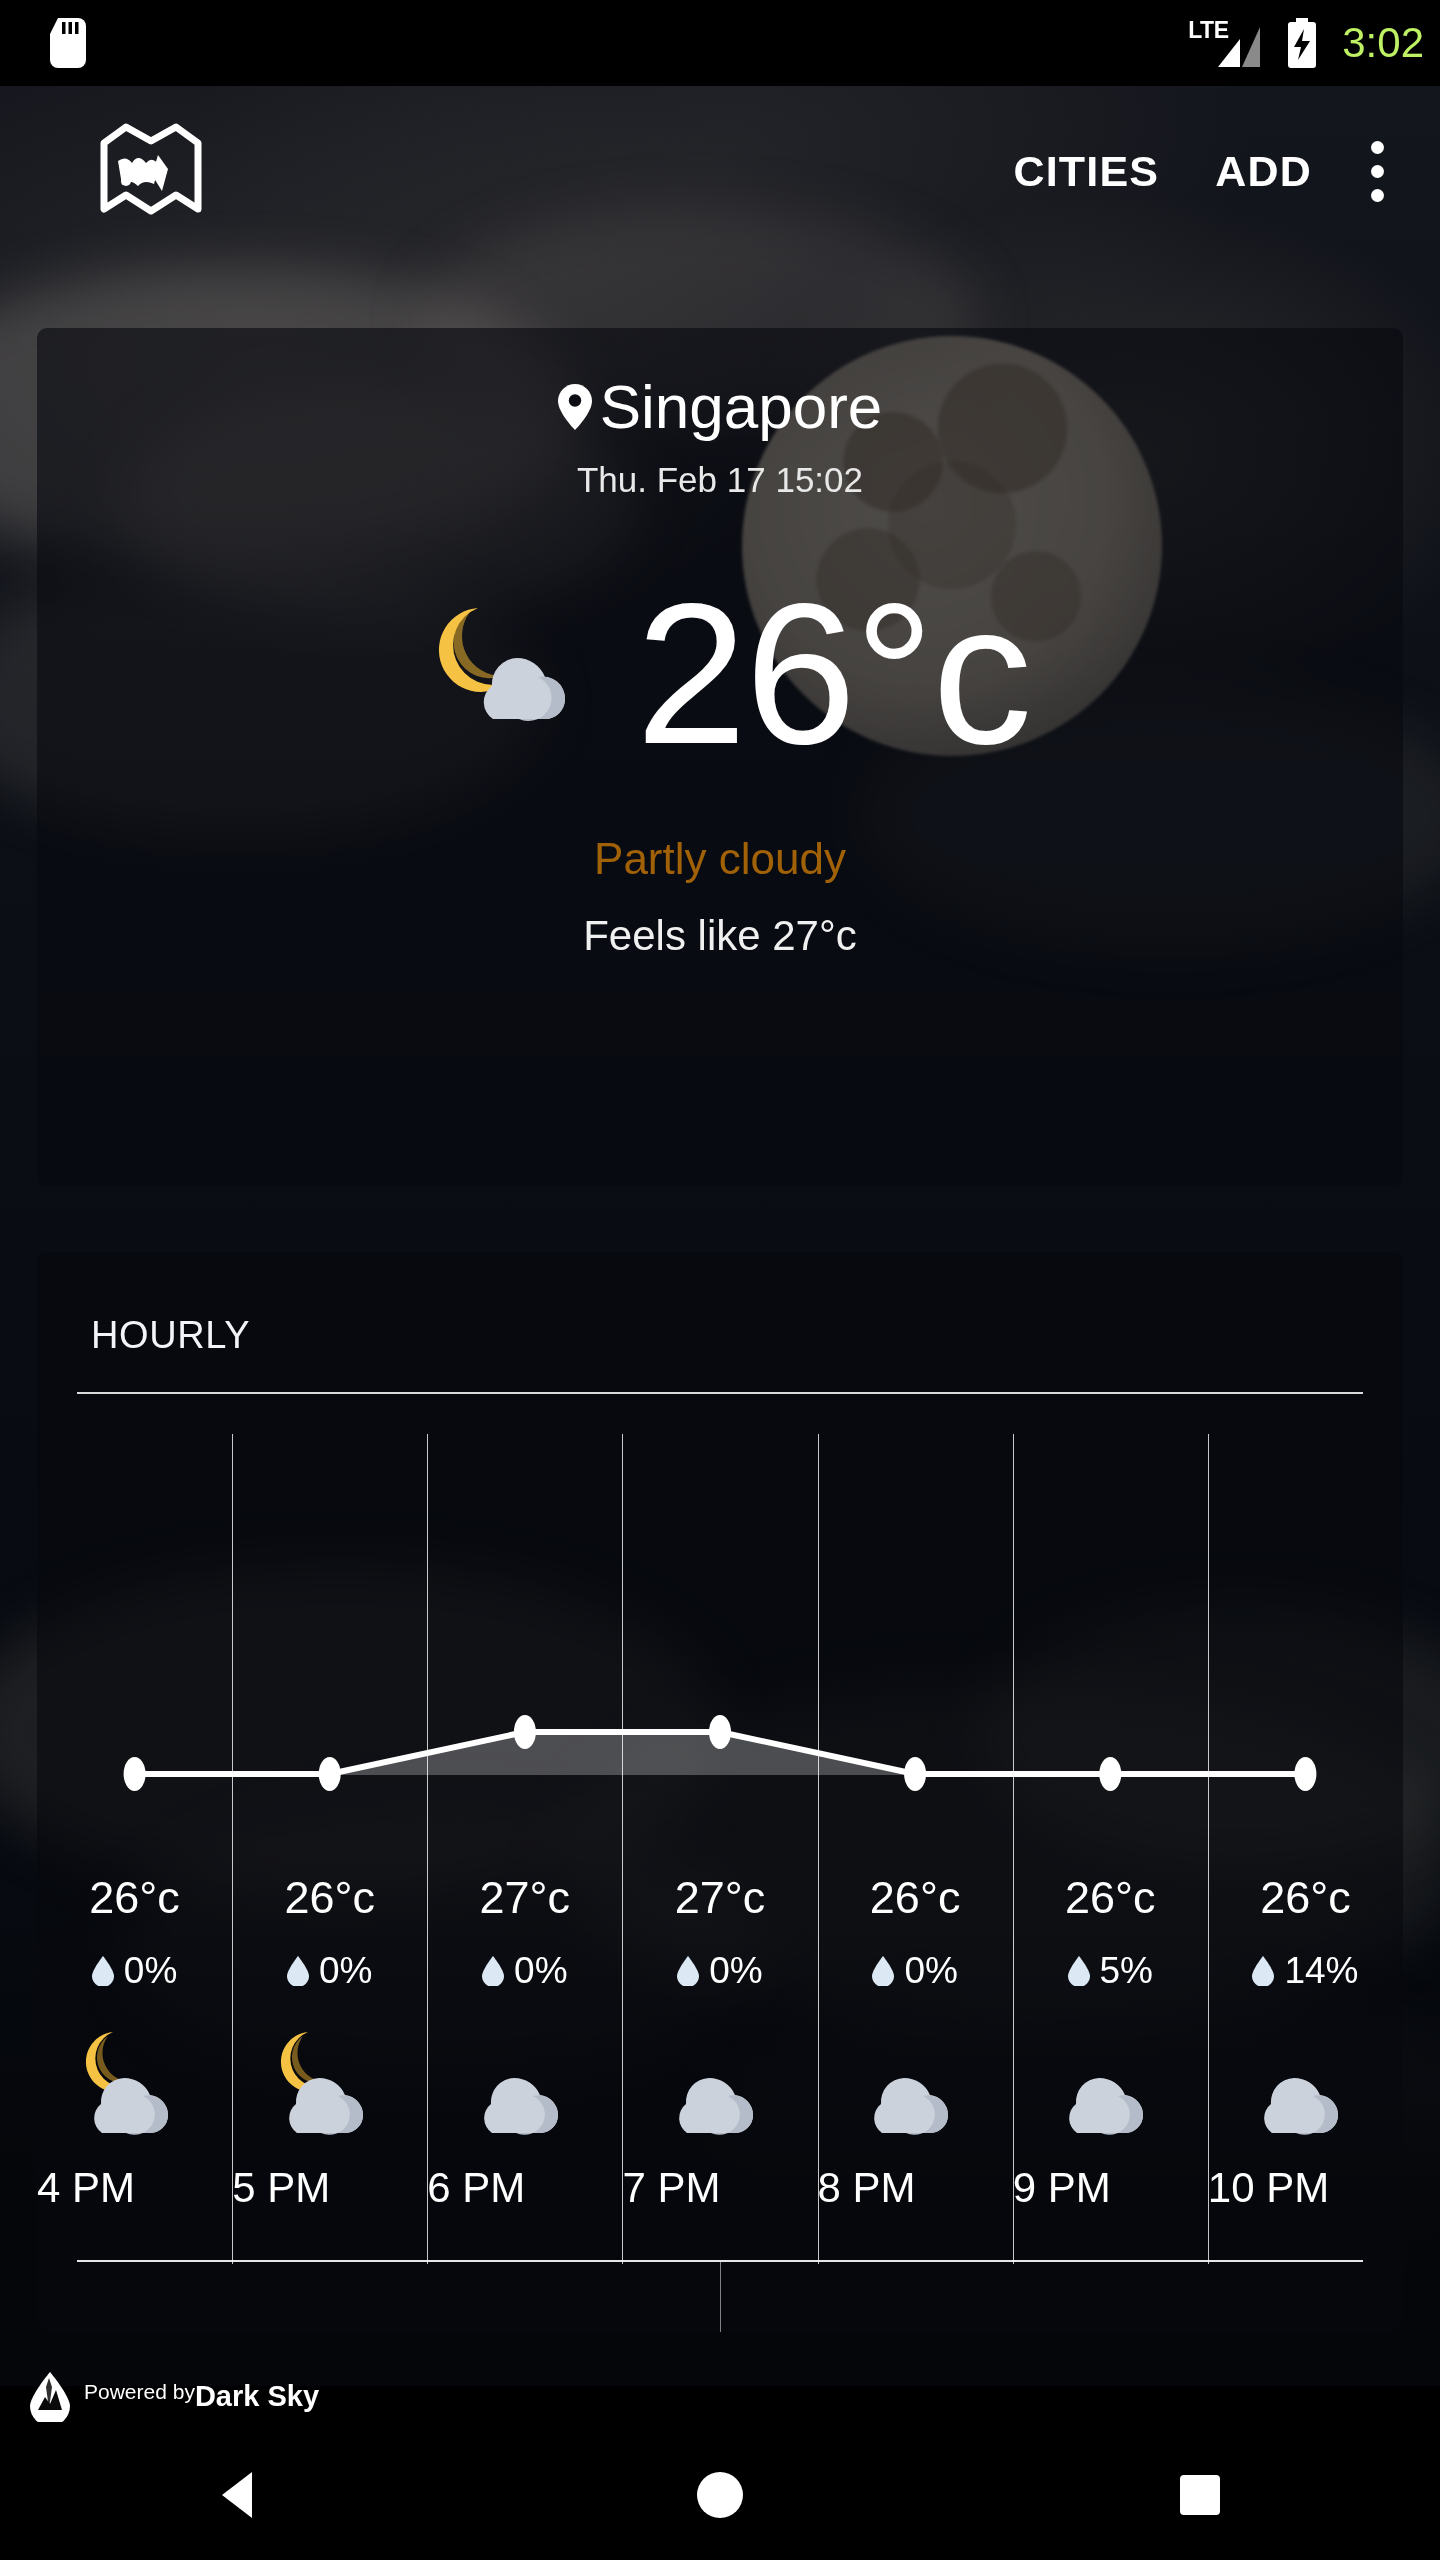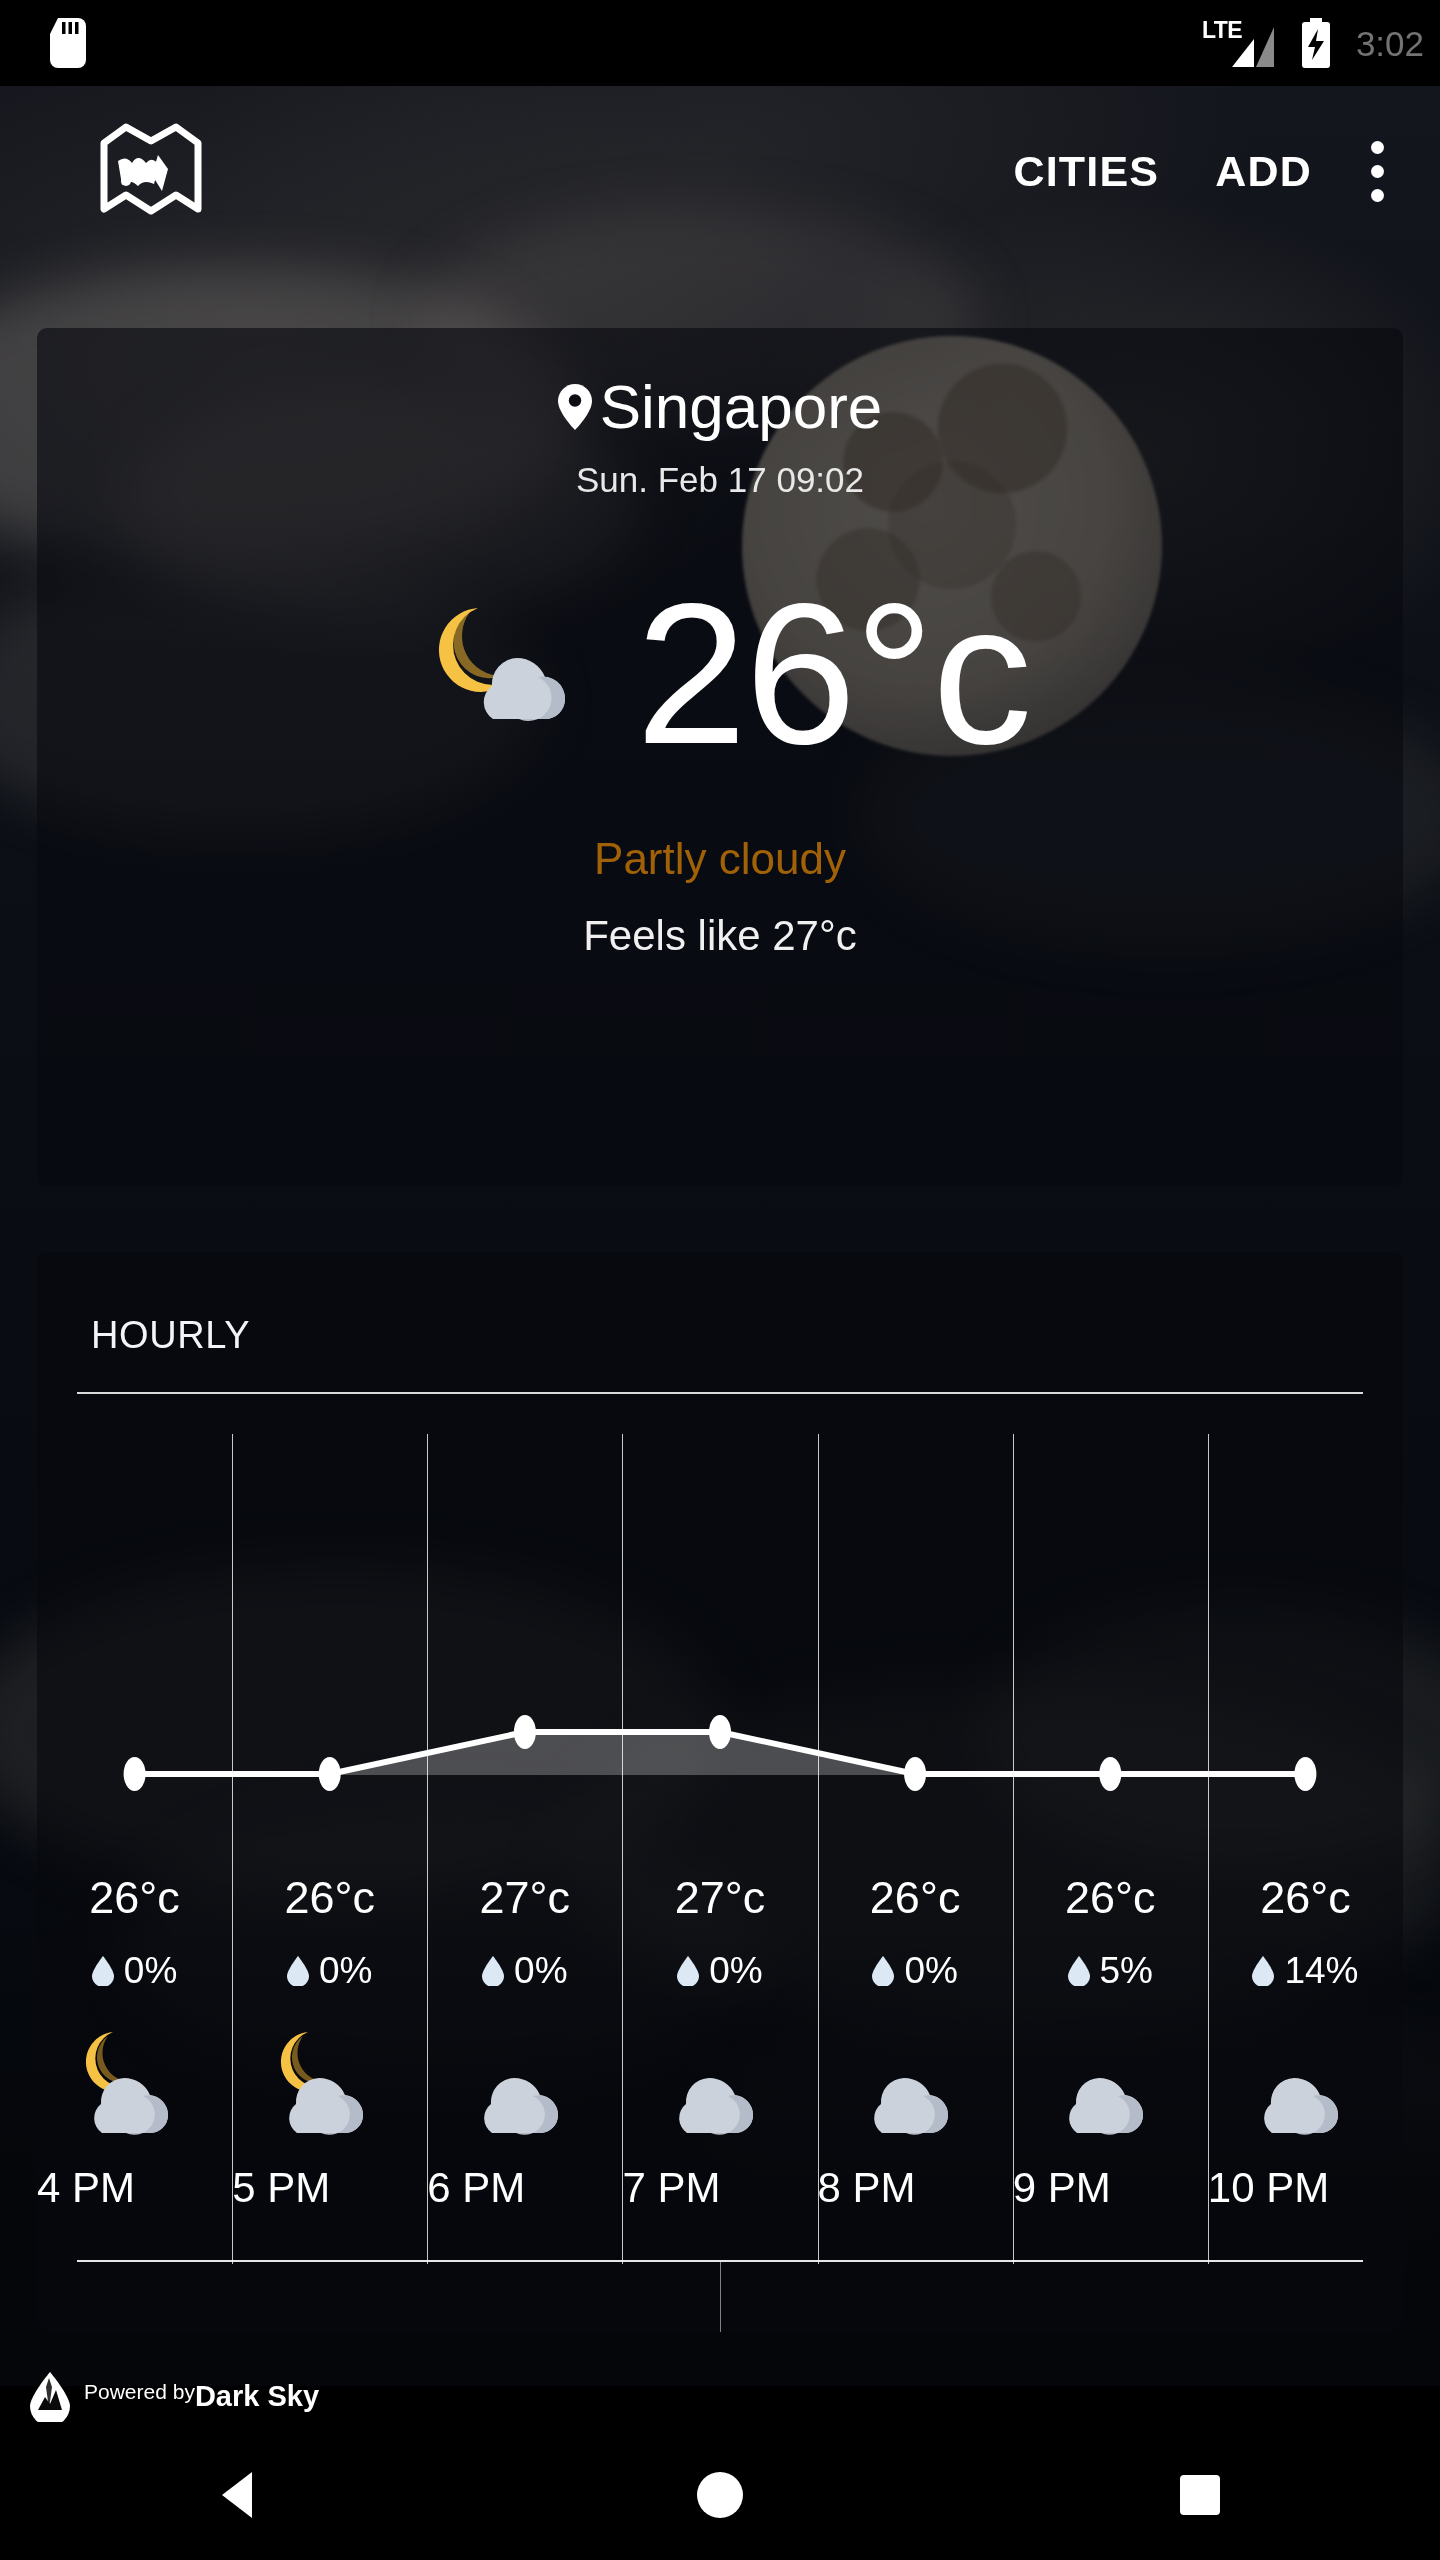--- a/index.html
+++ b/index.html
@@ -65,21 +65,21 @@
               display:flex; align-items:center; gap:22px; }
   .sb-lte { position:relative; width:74px; height:48px; }
   .sb-lte-txt {
     position:absolute; left:0; top:-2px; color:#fff;
     font-size:23px; font-weight:700; letter-spacing:-.5px;
     font-family:"Liberation Sans", sans-serif;
   }
   .sb-sig { position:absolute; right:0; bottom:0; width:48px; height:40px; }
   .sb-batt { width:36px; height:50px; }
   .sb-time {
-    color:#737373; font-size:35px; font-weight:400; letter-spacing:0px;
+    color:#bef264; font-size:42px; font-weight:400; letter-spacing:0px;
     font-family:"Liberation Sans", sans-serif; line-height:1;
   }
 
   
   .appbar {
     position:absolute; left:0; top:86px; width:1440px; height:170px;
     display:flex; align-items:center; z-index:30;
   }
   .appbar-logo { margin-left:96px; width:110px; height:100px; }
   .appbar-actions {
@@ -272,21 +272,21 @@
   </div>
 
   <div class="card" id="current-card">
     <div class="loc-row">
       <svg class="pin" viewBox="0 0 34 46">
         <path d="M17 0 C7.6 0 0 7.6 0 17 C0 29 17 46 17 46 C17 46 34 29 34 17 C34 7.6 26.4 0 17 0 Z" fill="#fff"></path>
         <circle cx="17" cy="16.5" r="6.2" fill="#0b0d13"></circle>
       </svg>
       <span class="loc-name">Singapore</span>
     </div>
-    <div class="loc-date">Sun. Feb 17 09:02</div>
+    <div class="loc-date">Thu. Feb 17 15:02</div>
 
     <div class="temp-row">
       <svg class="big-icon" viewBox="0 0 190 160">
         <path d="M58 14 a42 42 0 1 0 30 74 a34 34 0 0 1 -30 -74 z" fill="#f5c244"></path>
         <path d="M50 18 a40 40 0 0 0 32 64 a36 36 0 0 1 -32 -64 z" fill="#e8ae2e" opacity=".55"></path>
         <path d="M72 92 a26 26 0 0 1 25 -28 a30 30 0 0 1 28 19 a22 22 0 0 1 20 22 a20 20 0 0 1 -20 20 h-52 a20 20 0 0 1 -1 -33 z" fill="#ccd2dc"></path>
         <path d="M118 83 a22 22 0 0 1 27 22 a20 20 0 0 1 -20 20 h-26 a22 22 0 0 0 19 -42 z" fill="#b4bcc9"></path>
       </svg>
       <span class="big-temp">26°c</span>
     </div>

